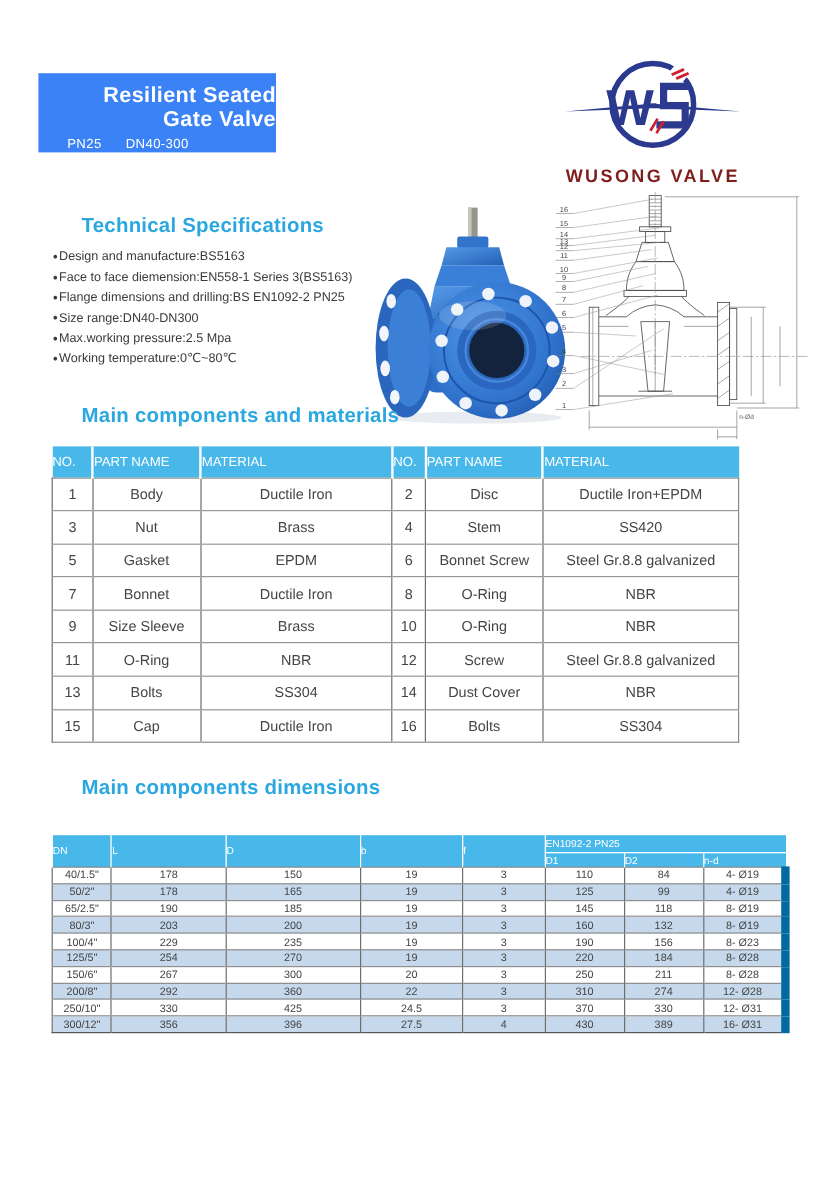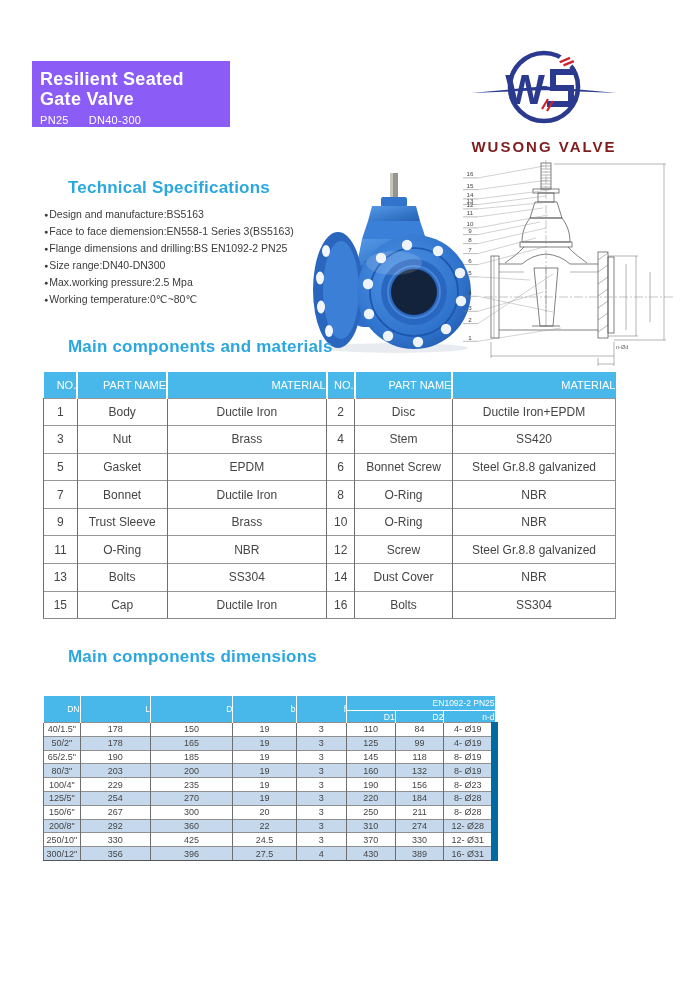--- a/index.html
+++ b/index.html
@@ -2,21 +2,21 @@
 <html><head>
 <meta charset="utf-8">
 <style>
   * { margin:0; padding:0; box-sizing:border-box; }
   html,body { background:#ffffff; }
   body { font-family:"Liberation Sans","DejaVu Sans",sans-serif; color:#3c3c3c; }
   .page { position:relative; width:700px; height:991px; background:#fff; overflow:hidden; margin:0 auto; }
 
   
   .title-block { position:absolute; left:32px; top:61px; width:198px; height:66px;
-                 background:#8b5cf6; color:#fff; padding:8px 0 0 8px; }
+                 background:#3b82f6; color:#fff; padding:8px 0 0 24px;text-align:right; }
   .title-line { font-size:18px; font-weight:700; line-height:20px; letter-spacing:.3px; }
   .title-sub  { margin-top:5px; font-size:11px; font-weight:400; display:flex; gap:20px; letter-spacing:.3px; }
 
   .brand { position:absolute; left:463px; top:45px; width:162px; text-align:center; }
   .brand-name { color:#7f1d1d; font-weight:700; font-size:15px; letter-spacing:2px; margin-top:1px; white-space:nowrap; }
 
   
   h2.sec { position:absolute; color:#2ba7e0; font-size:17px; font-weight:600; letter-spacing:.2px;margin-left:24px; }
   #specs-title { left:44px; top:178px; }
   #components-title { left:44px; top:337px;text-align:right; }
@@ -26,34 +26,34 @@
   .spec-list { position:absolute; left:44px; top:206px; list-style:none; font-size:10.5px; color:#3b3b3b; }
   .spec-list li { line-height:16.6px; white-space:nowrap; }
   .blt { font-size:7px; vertical-align:1.5px; margin-right:1px; }
 
   
   .valve-photo { position:absolute; left:312px; top:171px; width:166px; height:183px; }
   .valve-drawing { position:absolute; left:458px; top:160px; width:226px; height:210px; }
 
   
   table.tbl { position:absolute; border-collapse:collapse; table-layout:fixed; background:#fff; }
-  table.tbl th { background:#48b7ea; color:#fff; font-weight:400; text-align:right; }
+  table.tbl th { background:#48b7ea; color:#fff; font-weight:400; text-align:left; }
   table.tbl td { text-align:center; color:#454545; }
 
   
   #components-table { left:43px; top:372px; width:573px; font-size:12px; }
   #components-table th { font-size:11px; height:26px; border-left:2px solid #fff; }
   #components-table th:first-child { border-left:none; }
   #components-table td { height:27.6px; border-top:1px solid #979797; border-left:1px solid #6e6e6e; }
   #components-table td:first-child { border-left:1px solid #6e6e6e; }
   #components-table tr td:last-child { border-right:1px solid #8a8a8a; }
   #components-table tbody tr:last-child td { border-bottom:1px solid #8a8a8a; }
 
   
-  #dimensions-table { left:43px; top:696px; width:455px; font-size:9px; }
+  #dimensions-table { left:43px; top:696px; width:615px; font-size:9px; }
   #dimensions-table th { font-size:8.5px; border-left:1px solid #fff; }
   #dimensions-table thead tr.grp th { height:14.5px; }
   #dimensions-table thead tr.sub th { height:12px; }
   #dimensions-table th.group { border-bottom:1px solid #fff; }
   #dimensions-table td { height:13.8px; line-height:12px; border-top:1px solid #8f8f8f; border-left:1px solid #6e6e6e; }
   #dimensions-table tr td:last-child { border-right:7px solid #0369a1; }
   #dimensions-table tbody tr:nth-child(even) td { background:#c6d9ec; }
   #dimensions-table tbody tr:last-child td { border-bottom:1.5px solid #555; }
 </style>
 </head>
@@ -312,21 +312,21 @@
         <tr>
           <td>7</td>
           <td>Bonnet</td>
           <td>Ductile Iron</td>
           <td>8</td>
           <td>O-Ring</td>
           <td>NBR</td>
         </tr>
         <tr>
           <td>9</td>
-          <td>Trust Sleeve</td>
+          <td>Size Sleeve</td>
           <td>Brass</td>
           <td>10</td>
           <td>O-Ring</td>
           <td>NBR</td>
         </tr>
         <tr>
           <td>11</td>
           <td>O-Ring</td>
           <td>NBR</td>
           <td>12</td>

